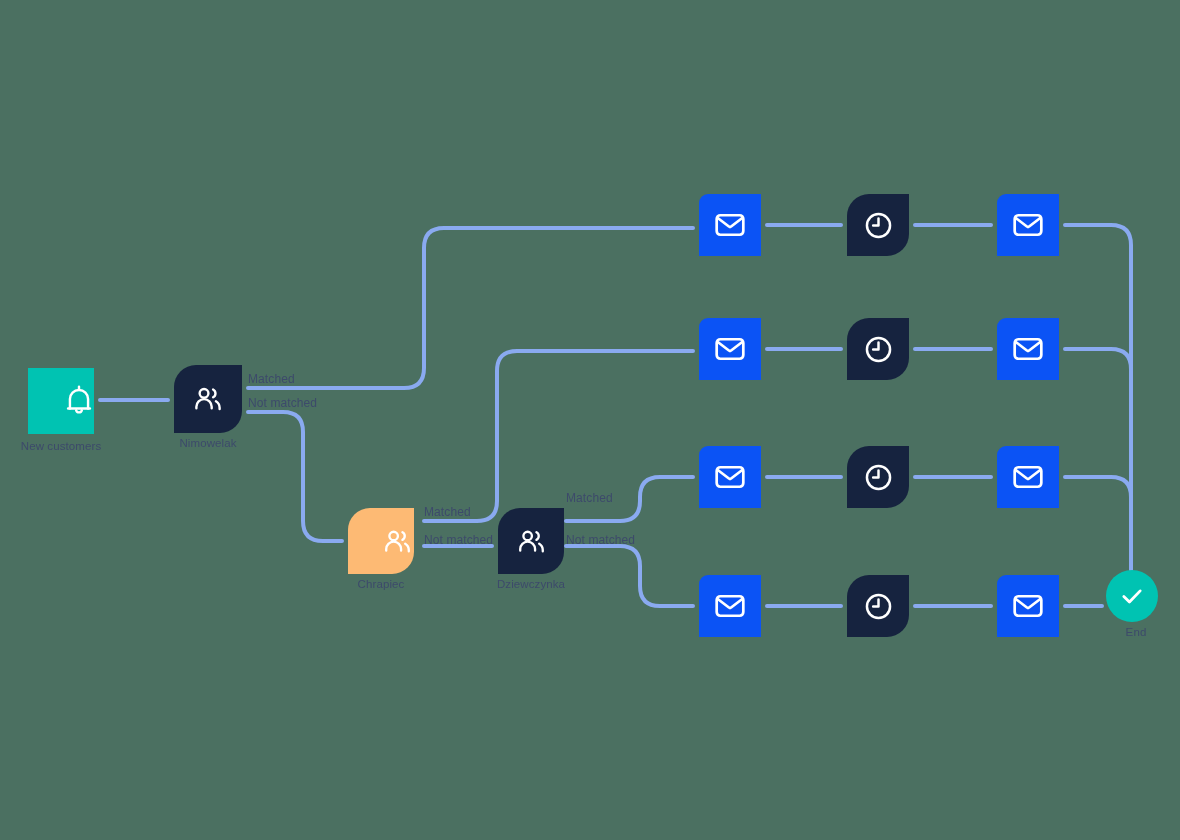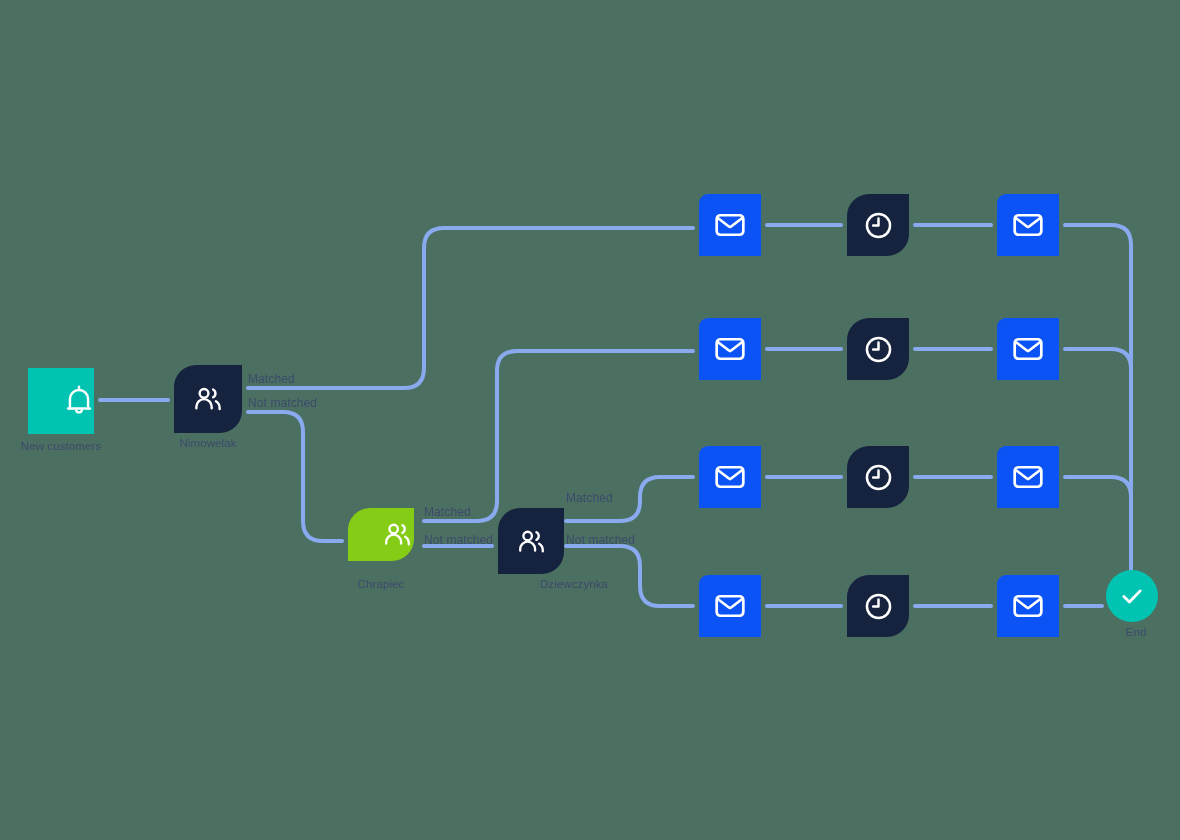--- a/index.html
+++ b/index.html
@@ -115,42 +115,42 @@
       <svg width="34" height="34" viewBox="0 0 24 24" fill="none" stroke="#ffffff" stroke-width="1.7" stroke-linecap="round" stroke-linejoin="round">
         <circle cx="9.2" cy="8" r="3.1"></circle>
         <path d="M3.8 18.6 v-1.1 a5.4 5.4 0 0 1 10.8 0 v1.1"></path>
         <path d="M15.6 5.3 a3.1 3.1 0 0 1 0 5.5"></path>
         <path d="M17.6 13.6 a5.4 5.4 0 0 1 2.6 4.6 v0.9"></path>
       </svg>
     </span>
     <span class="node-label" style="top:72px;">Nimowelak</span>
   </div>
 
-  <div class="node node-leaf" style="left:348px; top:508px; width:66px; height:53px; background:#84cc16;padding-left:32px;">
+  <div class="node node-leaf" style="left:348px; top:508px; width:66px; height:66px; background:#fdba74;padding-left:32px;">
     <span>
       <svg width="33" height="33" viewBox="0 0 24 24" fill="none" stroke="#ffffff" stroke-width="1.7" stroke-linecap="round" stroke-linejoin="round">
         <circle cx="9.2" cy="8" r="3.1"></circle>
         <path d="M3.8 18.6 v-1.1 a5.4 5.4 0 0 1 10.8 0 v1.1"></path>
         <path d="M15.6 5.3 a3.1 3.1 0 0 1 0 5.5"></path>
         <path d="M17.6 13.6 a5.4 5.4 0 0 1 2.6 4.6 v0.9"></path>
       </svg>
     </span>
     <span class="node-label" style="top:70px;">Chrapiec</span>
   </div>
 
   <div class="node node-leaf" style="left:498px; top:508px; width:66px; height:66px; background:#16233f;">
     <span>
       <svg width="33" height="33" viewBox="0 0 24 24" fill="none" stroke="#ffffff" stroke-width="1.7" stroke-linecap="round" stroke-linejoin="round">
         <circle cx="9.2" cy="8" r="3.1"></circle>
         <path d="M3.8 18.6 v-1.1 a5.4 5.4 0 0 1 10.8 0 v1.1"></path>
         <path d="M15.6 5.3 a3.1 3.1 0 0 1 0 5.5"></path>
         <path d="M17.6 13.6 a5.4 5.4 0 0 1 2.6 4.6 v0.9"></path>
       </svg>
     </span>
-    <span class="node-label" style="top:70px;margin-left:43px;">Dziewczynka</span>
+    <span class="node-label" style="top:70px;">Dziewczynka</span>
   </div>
 
   <div class="node node-mailsq" style="left:699px; top:194px; width:62px; height:62px; background:#0b53f5; border-radius:9px 0 0 0;">
     <span>
       <svg width="34" height="34" viewBox="0 0 24 24" fill="none" stroke="#ffffff" stroke-width="1.9" stroke-linecap="round" stroke-linejoin="round">
         <rect x="2.6" y="5.1" width="18.8" height="13.8" rx="2.6"></rect>
         <path d="M3.6 7.2 11.2 13.1 a1.3 1.3 0 0 0 1.6 0 L20.4 7.2"></path>
       </svg>
     </span>
   </div>

